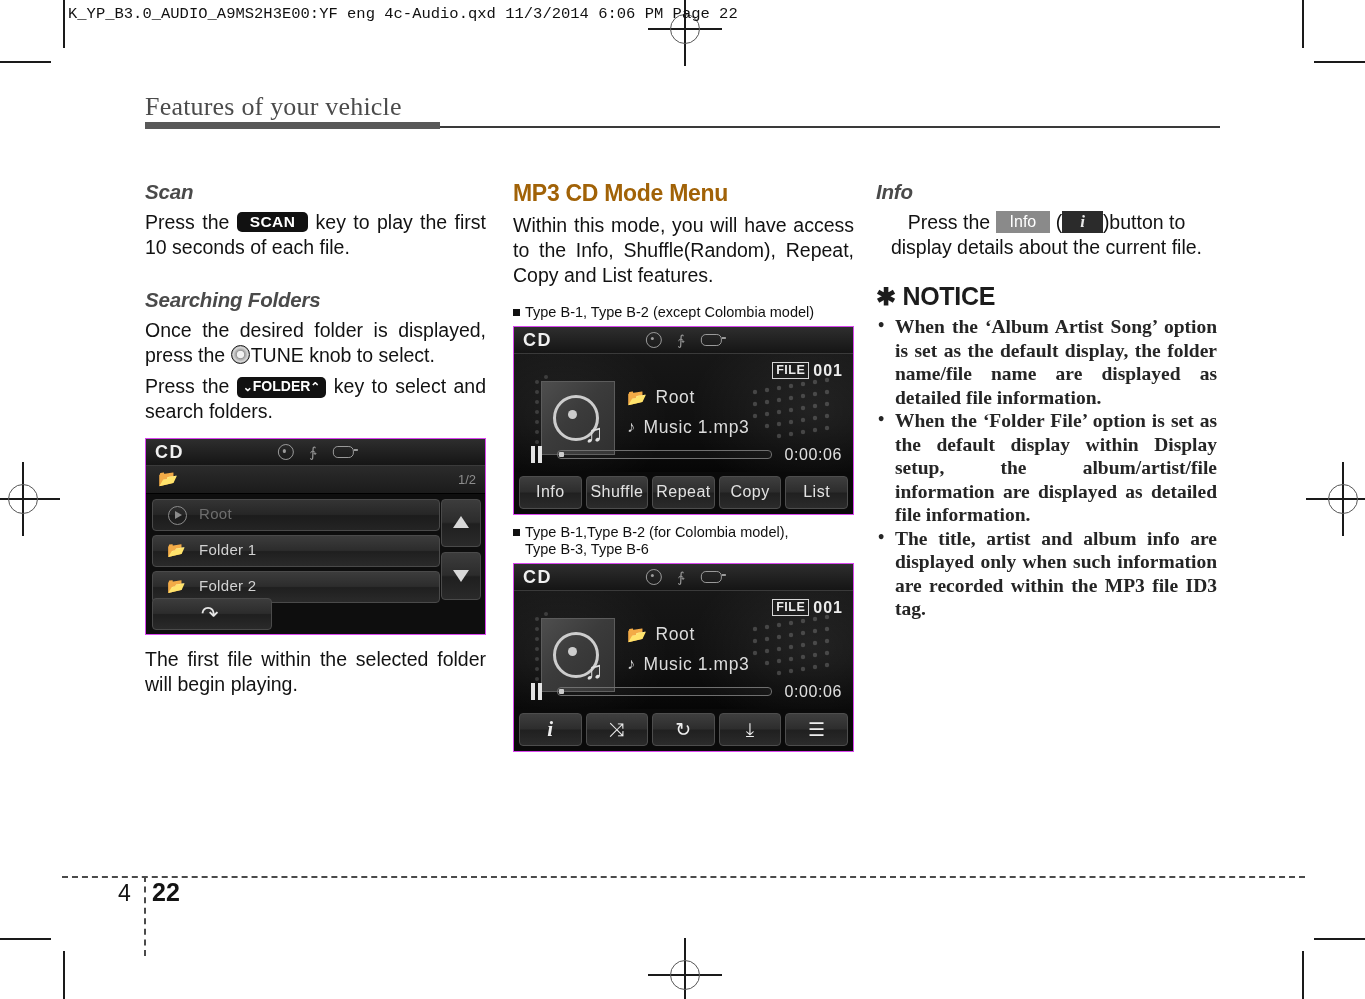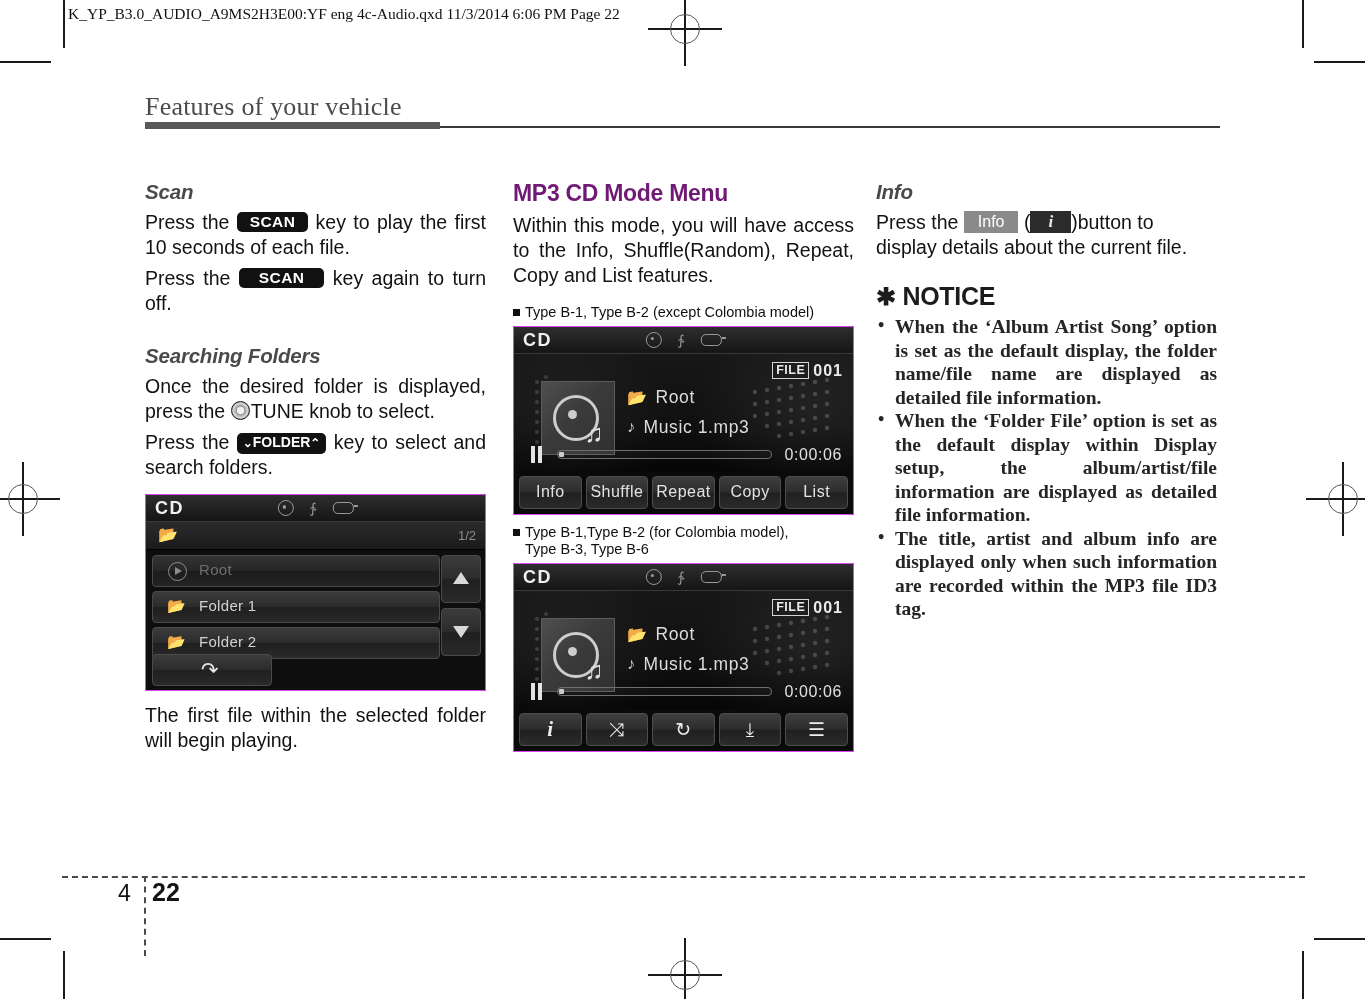--- a/index.html
+++ b/index.html
@@ -31,21 +31,21 @@
   .reg-mark .rm-c {
     position: absolute; left: 22px; top: 22px; width: 28px; height: 28px;
     border: 1.4px solid #555; border-radius: 50%;
   }
 
   
   .slug {
     position: absolute;
     left: 68px;
     top: 5px;
-    font-family: Liberation Serif, serif;
+    font-family: Liberation Mono, monospace;
     font-size: 15.5px;
     letter-spacing: 0px;
     white-space: nowrap;
     color: #111;
   }
 
   
   .page {
     position: absolute;
     left: 0; top: 0;
@@ -90,32 +90,32 @@
     font-weight: bold;
     color: #4a4a4a;
     letter-spacing: -0.2px;
   }
   h3.sub.space-top { margin-top: 28px; }
 
   h2.head {
     margin: 0 0 6px 0;
     font-size: 23px;
     font-weight: bold;
-    color: #701a75;
+    color: #a16207;
     letter-spacing: -0.3px;
   }
 
   p.body {
     margin: 0 0 6px 0;
     font-size: 19.5px;
     line-height: 25px;
     color: #121212;
     text-align: justify;
   }
-  p.body.ragged { text-align: left; }
+  p.body.ragged { text-align: center; }
 
   
   .keycap {
     display: inline-block;
     background: #111111;
     color: #ffffff;
     border-radius: 5px;
     font-size: 15.5px;
     font-weight: bold;
     letter-spacing: 0.4px;
@@ -550,25 +550,20 @@
   <div class="col col-1">
 
     <h3 class="sub">Scan</h3>
 
     <p class="body">
       <span>Press the</span>
       <span class="keycap">SCAN</span>
       <span>key to play the first 10 seconds of each file.</span>
     </p>
 
-    <p class="body">
-      <span>Press the</span>
-      <span class="keycap wide">SCAN</span>
-      <span>key again to turn off.</span>
-    </p>
 
     <h3 class="sub space-top">Searching Folders</h3>
 
     <p class="body">
       <span>Once the desired folder is displayed, press the</span>
       <span class="tune-knob"></span><span>TUNE</span>
       <span>knob to select.</span>
     </p>
 
     <p class="body">

